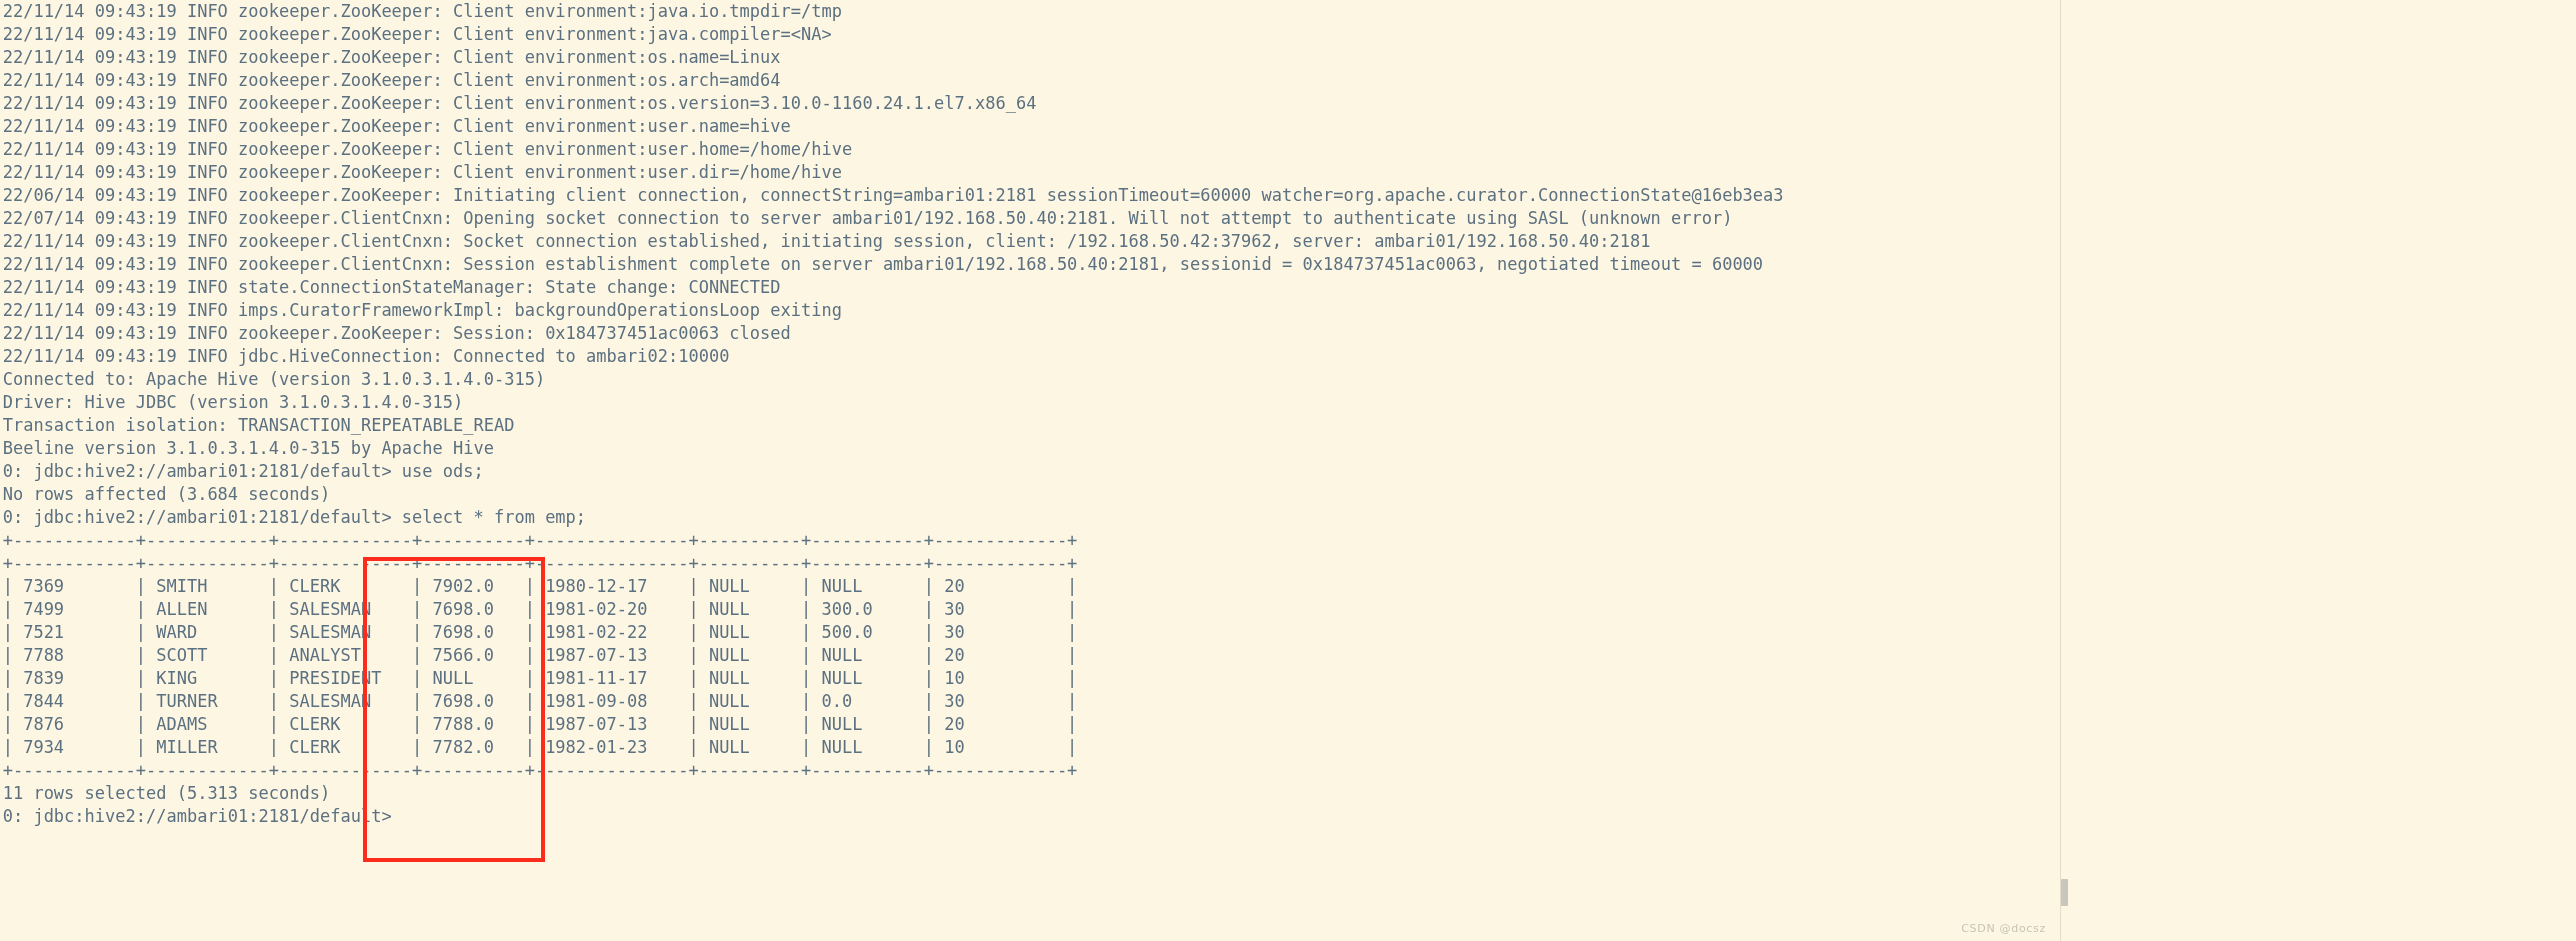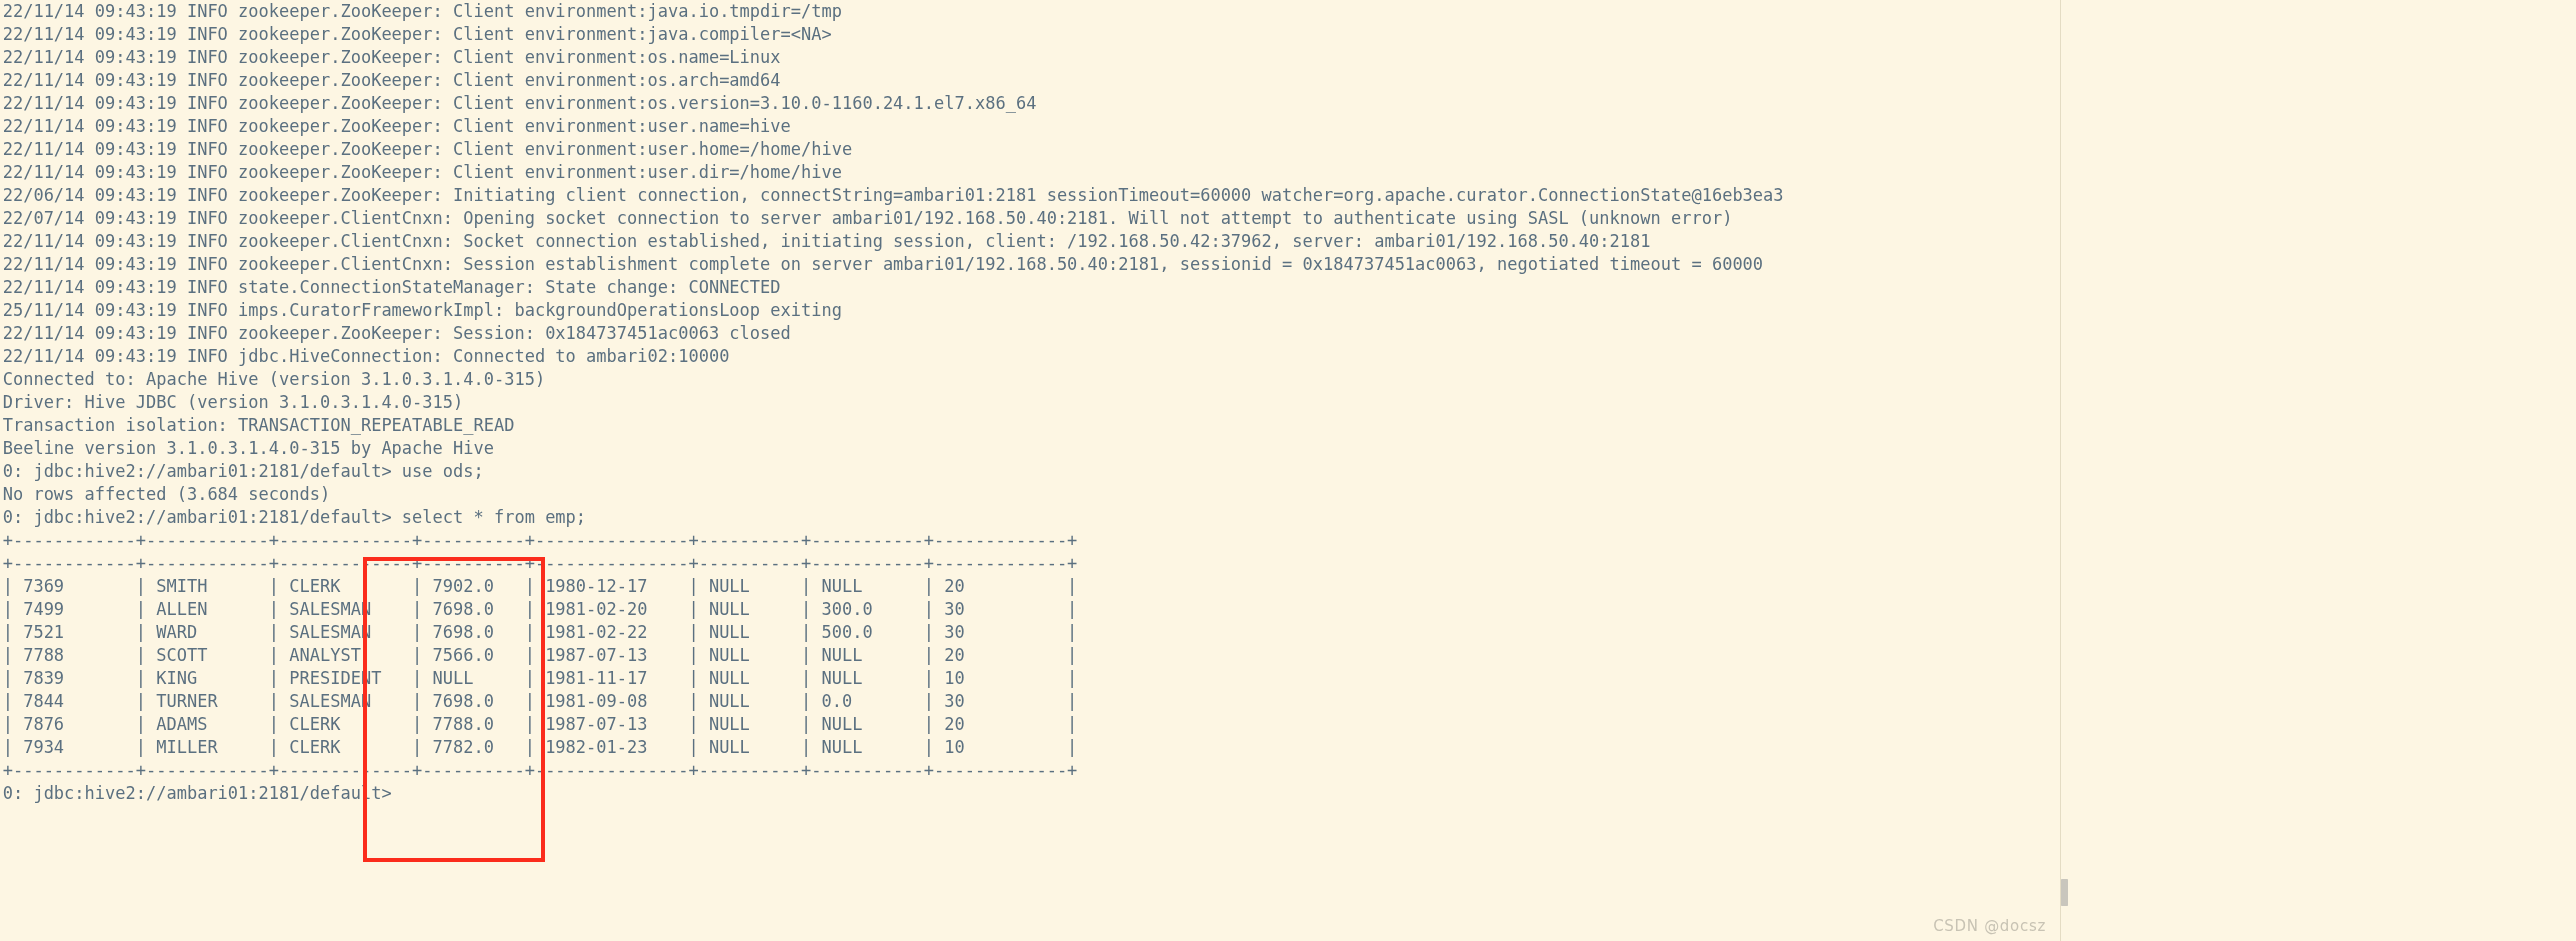--- a/index.html
+++ b/index.html
@@ -59,21 +59,21 @@
     border: 4.1px solid #fb2c1c;
     box-sizing: border-box;
     pointer-events: none;
     z-index: 5;
   }
   #watermark {
     position: absolute;
     right: 23px;
     bottom: 6.9px;
     color: #c8c3b4;
-    font-size: 15px;
+    font-size: 11px;
     font-family: "DejaVu Sans", "Liberation Sans", sans-serif;
     letter-spacing: 0.7px;
     z-index: 6;
     white-space: pre;
     text-align: right;
   }
 </style>
 </head>
 <body>
 
@@ -86,41 +86,42 @@
       <span class="line">22/11/14 09:43:19 INFO zookeeper.ZooKeeper: Client environment:os.arch=amd64</span>
       <span class="line">22/11/14 09:43:19 INFO zookeeper.ZooKeeper: Client environment:os.version=3.10.0-1160.24.1.el7.x86_64</span>
       <span class="line">22/11/14 09:43:19 INFO zookeeper.ZooKeeper: Client environment:user.name=hive</span>
       <span class="line">22/11/14 09:43:19 INFO zookeeper.ZooKeeper: Client environment:user.home=/home/hive</span>
       <span class="line">22/11/14 09:43:19 INFO zookeeper.ZooKeeper: Client environment:user.dir=/home/hive</span>
       <span class="line">22/06/14 09:43:19 INFO zookeeper.ZooKeeper: Initiating client connection, connectString=ambari01:2181 sessionTimeout=60000 watcher=org.apache.curator.ConnectionState@16eb3ea3</span>
       <span class="line">22/07/14 09:43:19 INFO zookeeper.ClientCnxn: Opening socket connection to server ambari01/192.168.50.40:2181. Will not attempt to authenticate using SASL (unknown error)</span>
       <span class="line">22/11/14 09:43:19 INFO zookeeper.ClientCnxn: Socket connection established, initiating session, client: /192.168.50.42:37962, server: ambari01/192.168.50.40:2181</span>
       <span class="line">22/11/14 09:43:19 INFO zookeeper.ClientCnxn: Session establishment complete on server ambari01/192.168.50.40:2181, sessionid = 0x184737451ac0063, negotiated timeout = 60000</span>
       <span class="line">22/11/14 09:43:19 INFO state.ConnectionStateManager: State change: CONNECTED</span>
-      <span class="line">25/11/14 09:43:19 INFO imps.CuratorFrameworkImpl: backgroundOperationsLoop exiting</span>
+      <span class="line">22/11/14 09:43:19 INFO imps.CuratorFrameworkImpl: backgroundOperationsLoop exiting</span>
       <span class="line">22/11/14 09:43:19 INFO zookeeper.ZooKeeper: Session: 0x184737451ac0063 closed</span>
       <span class="line">22/11/14 09:43:19 INFO jdbc.HiveConnection: Connected to ambari02:10000</span>
       <span class="line">Connected to: Apache Hive (version 3.1.0.3.1.4.0-315)</span>
       <span class="line">Driver: Hive JDBC (version 3.1.0.3.1.4.0-315)</span>
       <span class="line">Transaction isolation: TRANSACTION_REPEATABLE_READ</span>
       <span class="line">Beeline version 3.1.0.3.1.4.0-315 by Apache Hive</span>
       <span class="line">0: jdbc:hive2://ambari01:2181/default&gt; use ods;</span>
       <span class="line">No rows affected (3.684 seconds)</span>
       <span class="line">0: jdbc:hive2://ambari01:2181/default&gt; select * from emp;</span>
       <span class="line">+------------+------------+-------------+----------+---------------+----------+-----------+-------------+</span>
       <span class="line">+------------+------------+-------------+----------+---------------+----------+-----------+-------------+</span>
       <span class="line">| 7369       | SMITH      | CLERK       | 7902.0   | 1980-12-17    | NULL     | NULL      | 20          |</span>
       <span class="line">| 7499       | ALLEN      | SALESMAN    | 7698.0   | 1981-02-20    | NULL     | 300.0     | 30          |</span>
       <span class="line">| 7521       | WARD       | SALESMAN    | 7698.0   | 1981-02-22    | NULL     | 500.0     | 30          |</span>
       <span class="line">| 7788       | SCOTT      | ANALYST     | 7566.0   | 1987-07-13    | NULL     | NULL      | 20          |</span>
       <span class="line">| 7839       | KING       | PRESIDENT   | NULL     | 1981-11-17    | NULL     | NULL      | 10          |</span>
       <span class="line">| 7844       | TURNER     | SALESMAN    | 7698.0   | 1981-09-08    | NULL     | 0.0       | 30          |</span>
       <span class="line">| 7876       | ADAMS      | CLERK       | 7788.0   | 1987-07-13    | NULL     | NULL      | 20          |</span>
       <span class="line">| 7934       | MILLER     | CLERK       | 7782.0   | 1982-01-23    | NULL     | NULL      | 10          |</span>
       <span class="line">+------------+------------+-------------+----------+---------------+----------+-----------+-------------+</span>
+      <span class="line">11 rows selected (5.313 seconds)</span>
       <span class="line">0: jdbc:hive2://ambari01:2181/default&gt;</span>
     </div>
 
   <div id="highlight-box" style="left: 363px; top: 557px; width: 182px; height: 305px; border-color: rgb(251, 44, 28);"></div>
 
   <div class="scrollbar-track">
     <div class="scrollbar-thumb"></div>
   </div>
 
   <div id="watermark">CSDN @docsz</div>

